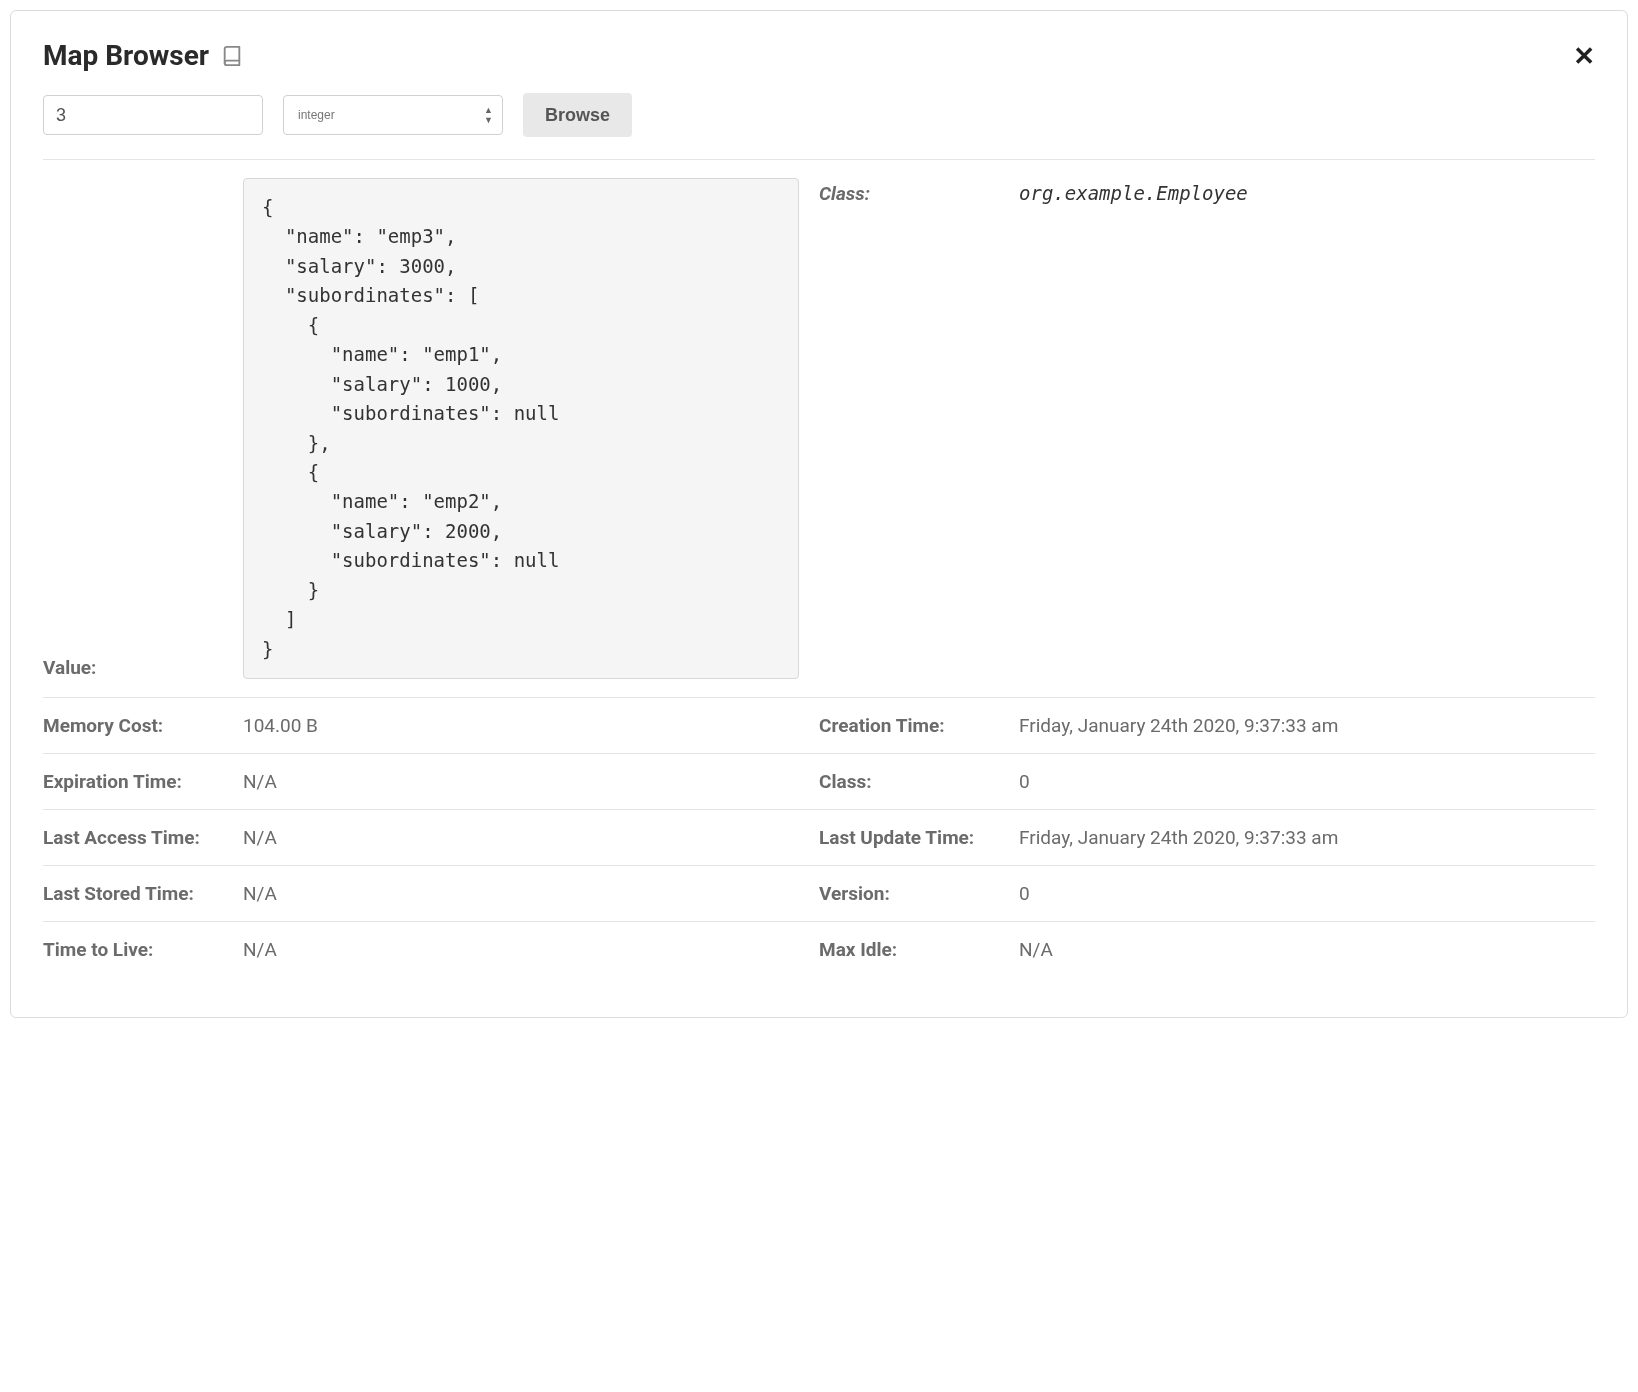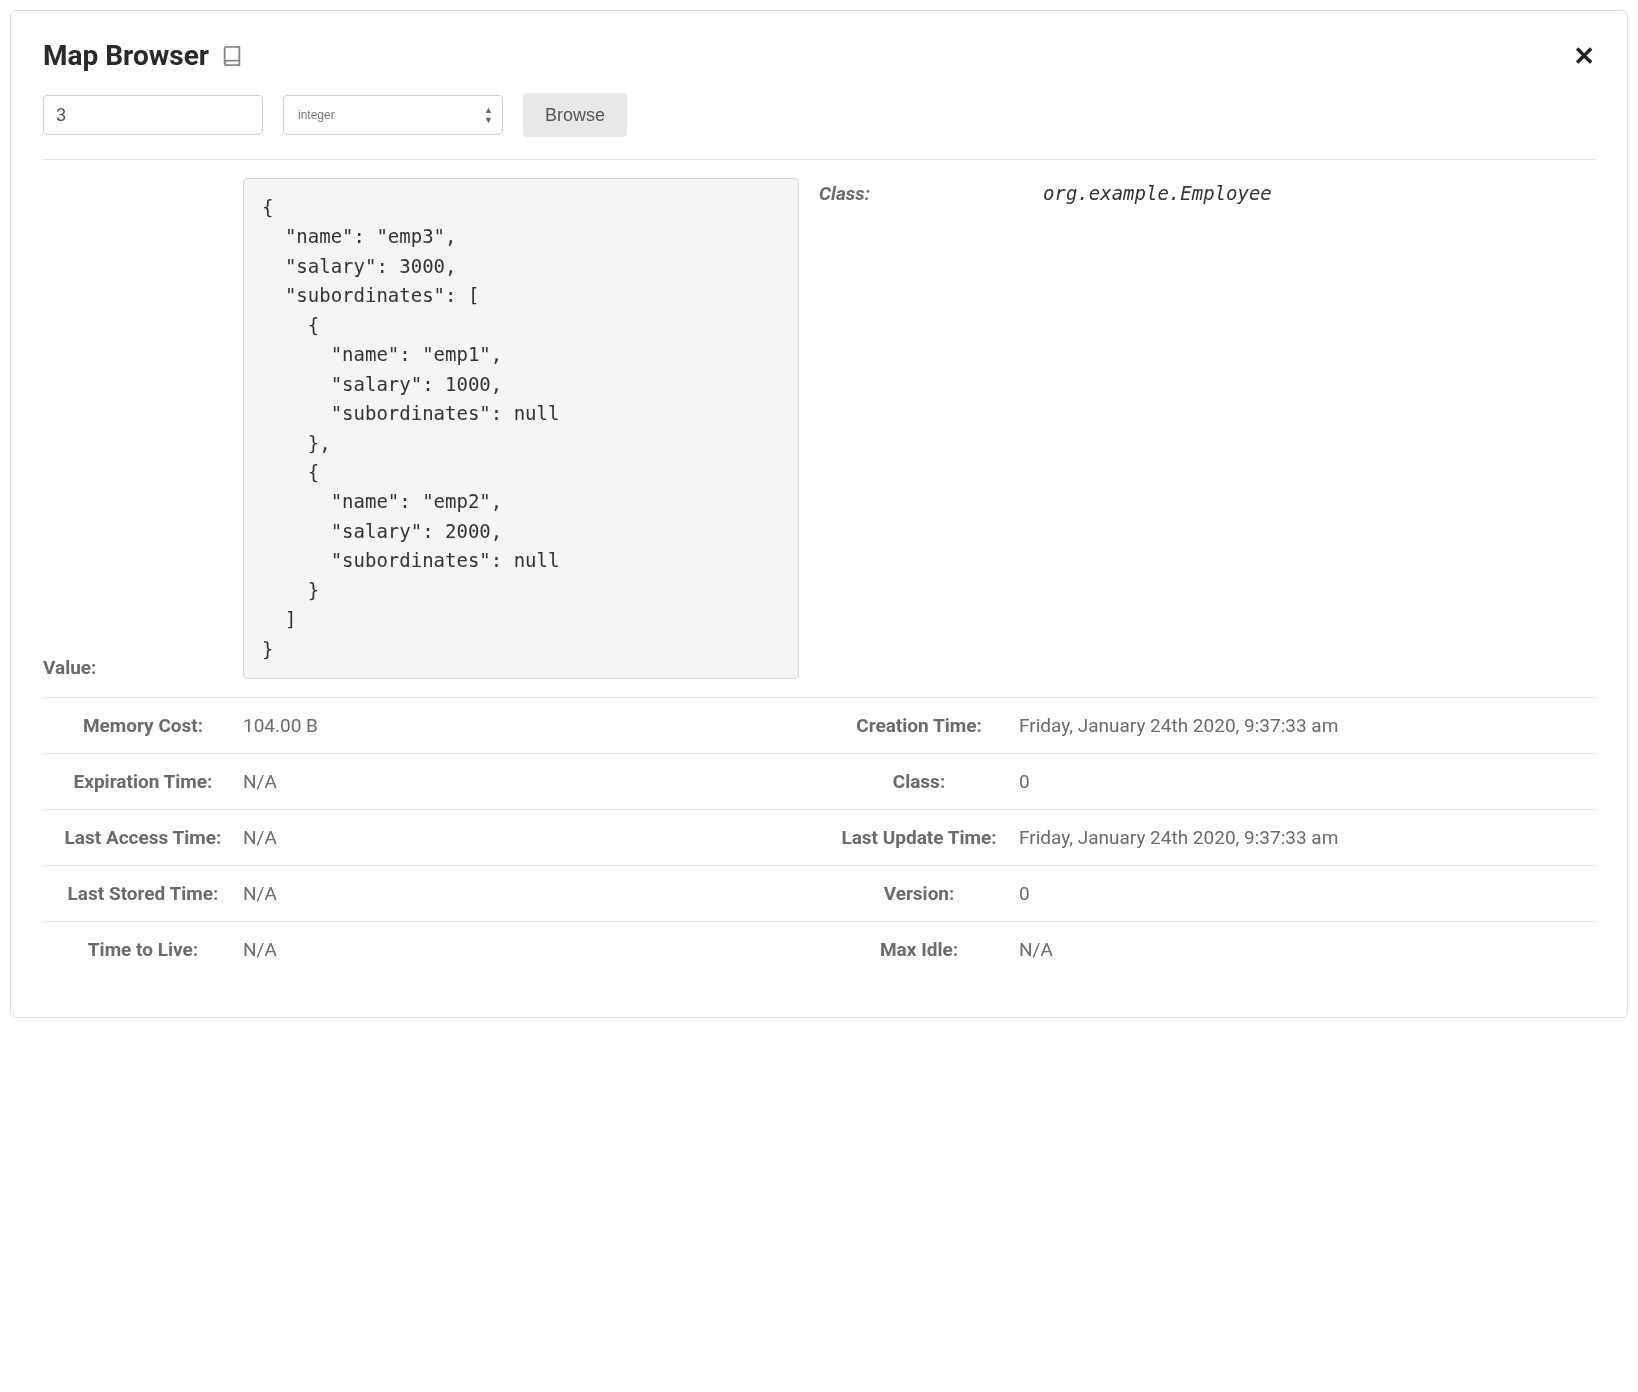--- a/index.html
+++ b/index.html
@@ -93,21 +93,21 @@
       font-size: 9px;
       line-height: 1;
     }
     .browse-btn {
       height: 44px;
       padding: 0 22px;
       border: none;
       background: #e8e8e8;
       color: #555;
       font-size: 18px;
-      font-weight: 400;
+      font-weight: 700;
       border-radius: 4px;
       cursor: pointer;
     }
     .divider {
       border: none;
       border-top: 1px solid #e4e4e4;
       margin: 0 0 18px 0;
     }
     .value-class-row {
       display: flex;
@@ -144,37 +144,35 @@
       white-space: pre;
       flex: 1;
       margin-right: 20px;
       overflow-x: auto;
     }
     .class-value {
       font-family: ui-monospace, SFMono-Regular, "SF Mono", Menlo, Monaco, Consolas, monospace;
       font-size: 19px;
       color: #333;
       padding-top: 4px;
-      margin-left: 24px;
     }
     .stats-grid {
       border-top: 1px solid #e4e4e4;
     }
     .stats-row {
       display: flex;
       border-bottom: 1px solid #e4e4e4;
       padding: 16px 0;
     }
     .stats-row:last-child {
       border-bottom: none;
     }
     .stats-cell {
       width: 50%;
       display: flex;
-      text-align: center;
     }
     .stats-label {
       width: 200px;
       flex-shrink: 0;
       font-size: 19px;
       font-weight: 700;
       color: #6b6b6b;
     }
     .stats-value {
       font-size: 19px;

